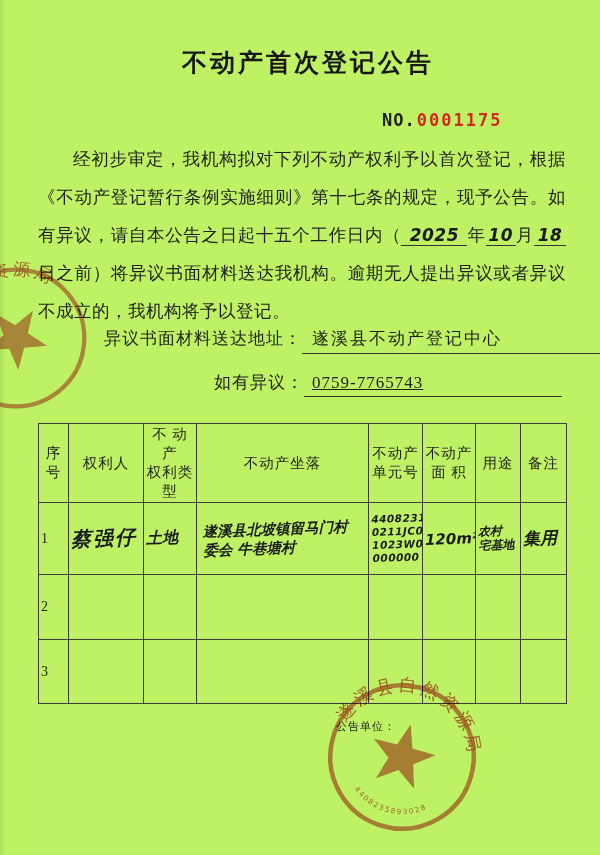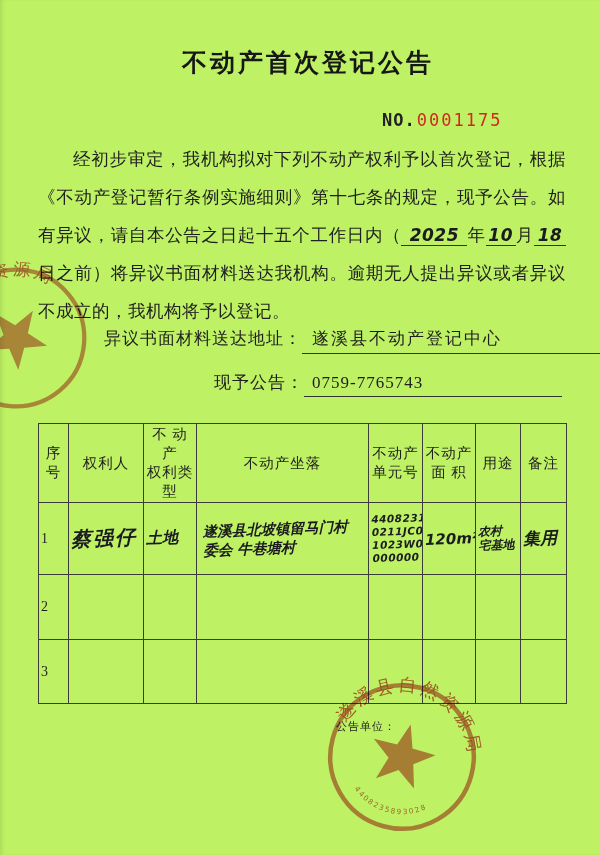--- a/index.html
+++ b/index.html
@@ -9,41 +9,41 @@
     font-family:"Liberation Serif",serif;
     box-shadow:inset 4px 0 4px -2px rgba(0,0,0,0.10);
     padding-left:16px;
   }
   .title{
     position:absolute;top:46px;left:0;width:100%;margin:0;
     text-align:center;font-size:25px;font-weight:700;letter-spacing:3px;color:#171717;
   }
   .doc-no{position:absolute;top:110px;left:382px;font-size:17px;white-space:nowrap;}
   .no-label{font-family:"DejaVu Sans Mono",monospace;font-weight:700;letter-spacing:1px;color:#222;}
-  .no-value{font-family:"DejaVu Sans Mono",monospace;font-weight:400;letter-spacing:2px;color:#d02a1e;margin-left:1px;}
+  .no-value{font-family:"DejaVu Sans Mono",monospace;font-weight:700;letter-spacing:2px;color:#d02a1e;margin-left:1px;}
   .body-text{
     position:absolute;top:140px;left:38px;width:528px;margin:0;
     font-size:17.5px;line-height:38px;text-align:justify;text-indent:2em;letter-spacing:0.5px;
   }
   .hw{
     font-family:"DejaVu Sans",sans-serif;font-style:italic;font-weight:600;color:#1b1b20;
   }
   .blank{
     display:inline-block;border-bottom:1.5px solid #333;text-align:center;
     text-indent:0;line-height:20px;font-size:17px;vertical-align:baseline;
   }
   .blank-year{width:66px;}
   .blank-month{width:30px;text-align:center;}
   .blank-day{width:32px;}
   .addr-line{position:absolute;top:327px;left:38px;width:528px;font-size:17px;letter-spacing:1px;white-space:nowrap;font-family:Liberation Mono, monospace;}
   .addr-label{margin-left:66px;}
   .addr-value{display:inline-block;width:318px;border-bottom:1.5px solid #333;padding:0 0 3px 10px;letter-spacing:2px;}
   .contact-line{position:absolute;top:371px;left:38px;width:528px;font-size:17px;letter-spacing:1px;white-space:nowrap;}
   .contact-label{margin-left:176px;}
-  .contact-value{display:inline-block;width:250px;border-bottom:1.5px solid #333;padding:0 0 3px 8px;letter-spacing:1px;}
+  .contact-value{display:inline-block;width:250px;border-bottom:1.5px solid #333;padding:0 0 3px 8px;letter-spacing:1px;text-decoration:underline;}
   table.reg-table{
     position:absolute;top:423px;left:38px;width:528px;
     border-collapse:collapse;table-layout:fixed;
   }
   .reg-table th,.reg-table td{
     border:1.6px solid #3c3c3c;padding:1px 2px;vertical-align:middle;overflow:hidden;
   }
   .reg-table th{font-size:14.5px;font-weight:400;white-space:pre-line;line-height:19px;letter-spacing:1px;}
   .row-head{height:50px;}
   .row-1{height:72px;}
@@ -79,21 +79,21 @@
     <span class="no-label">NO.</span><span class="no-value">0001175</span>
   </div>
 
   <p class="body-text"><span>经初步审定，我机构拟对下列不动产权利予以首次登记，根据《不动产登记暂行条例实施细则》第十七条的规定，现予公告。如有异议，请自本公告之日起十五个工作日内（</span><span class="hw blank blank-year">2025</span><span>年</span><span class="hw blank blank-month">10</span><span>月</span><span class="hw blank blank-day">18</span><span>日之前）</span><span>将异议书面材料送达我机构。逾期无人提出异议或者异议不成立的，我机构将予以登记。</span></p>
 
   <div class="addr-line">
     <span class="addr-label">异议书面材料送达地址：</span><span class="addr-value">遂溪县不动产登记中心</span>
   </div>
 
   <div class="contact-line">
-    <span class="contact-label">现予公告：</span><span class="contact-value">0759-7765743</span>
+    <span class="contact-label">如有异议：</span><span class="contact-value">0759-7765743</span>
   </div>
 
   <table class="reg-table">
     <colgroup>
       <col style="width:30px">
         <col style="width:75px">
         <col style="width:53px">
         <col style="width:172px">
       <col style="width:54px">
         <col style="width:53px">

